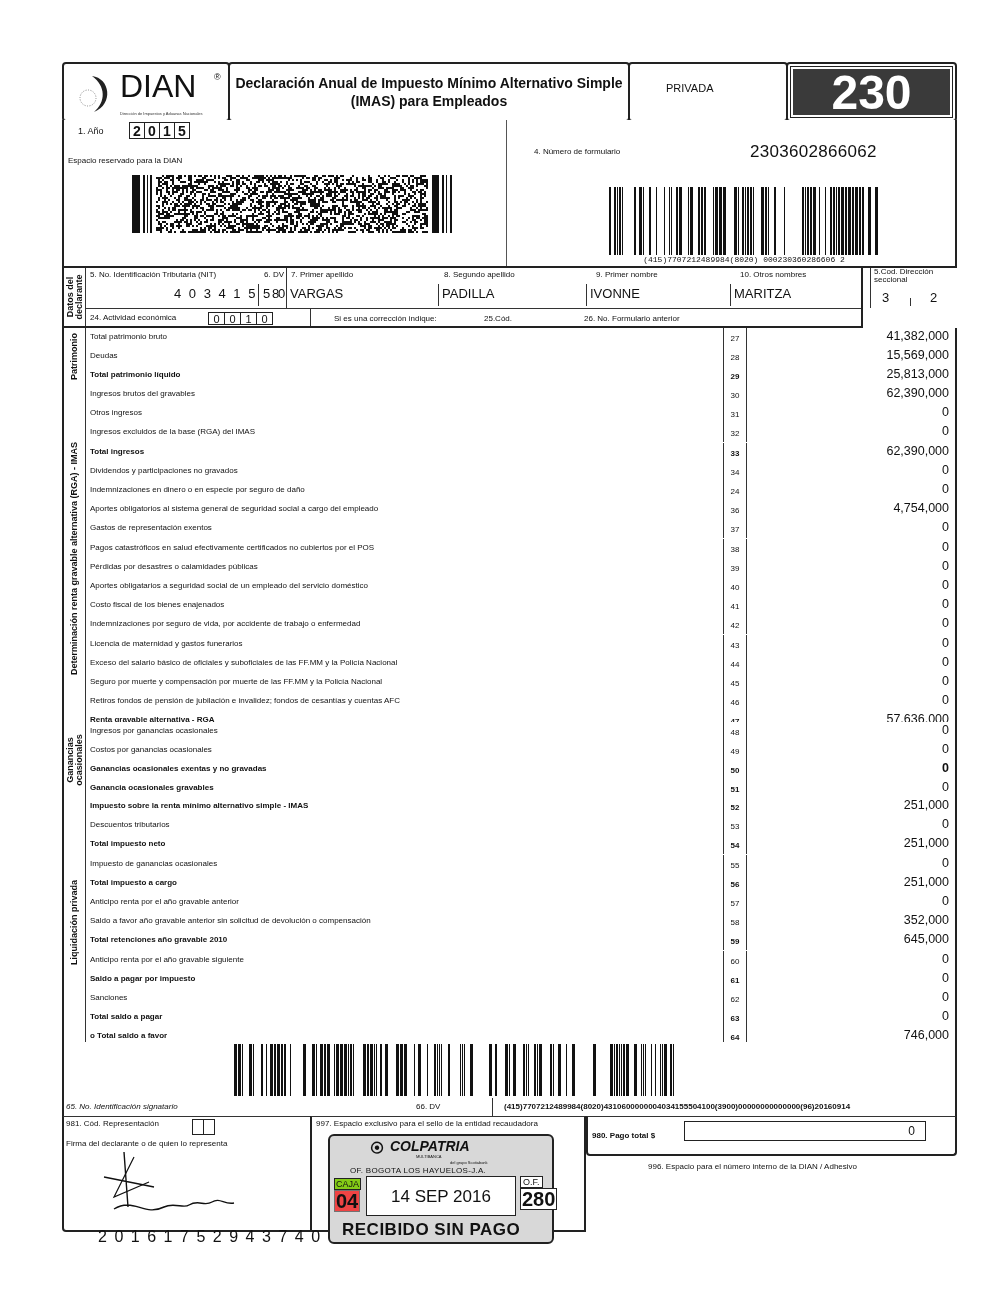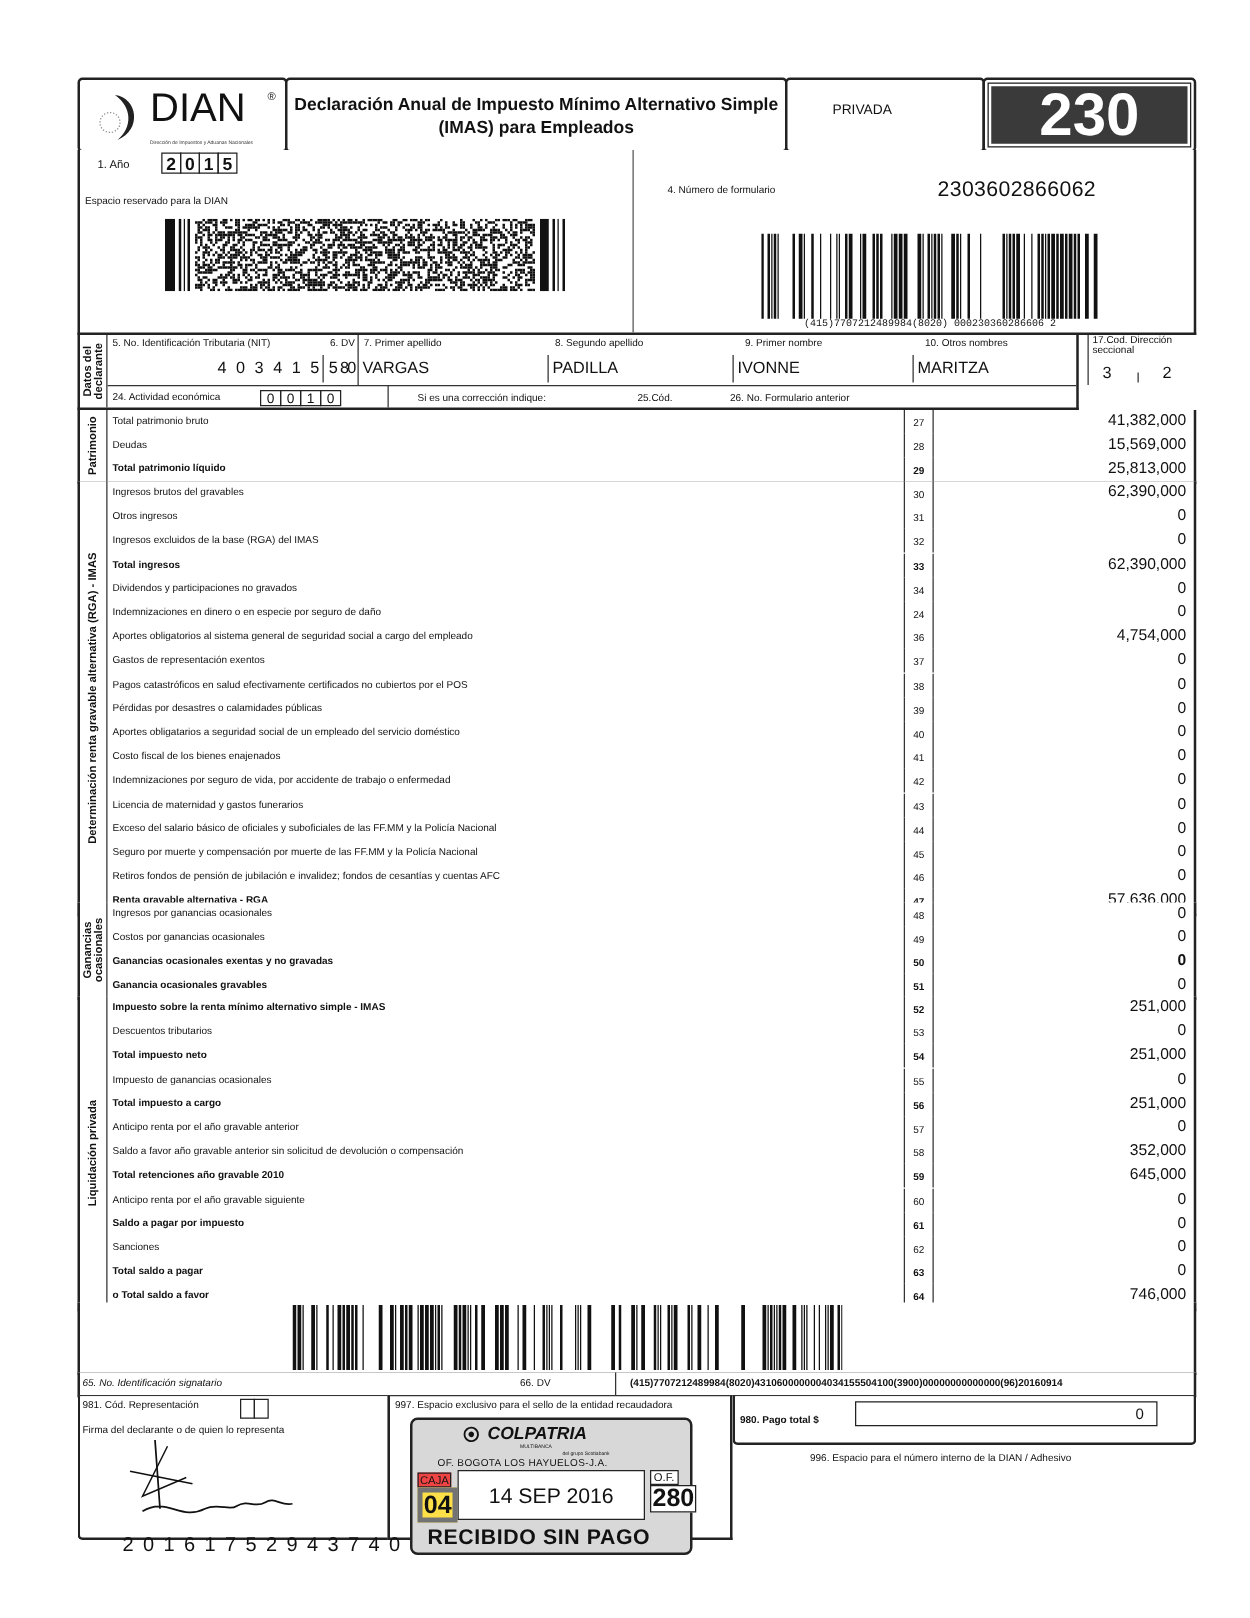--- a/index.html
+++ b/index.html
@@ -69,22 +69,22 @@
   .firma { position: absolute; left: 2px; top: 22px; font-size: 8px; }
   .signature { position: absolute; left: 30px; top: 30px; width: 180px; height: 80px; }
   .bottom-num { position: absolute; left: 98px; top: 1228px; font-size: 16px; letter-spacing: 7.5px; }
 
   .stamp { position: absolute; left: 328px; top: 1134px; width: 226px; height: 110px; border: 2px solid #222; border-radius: 6px; background: #d8d8d8; }
   .stamp-logo { position: absolute; left: 60px; top: 2px; font-size: 14px; font-weight: bold; font-style: italic; }
   .stamp-logo-icon { position: absolute; left: 40px; top: 4px; font-size: 14px; font-weight: bold; }
   .stamp-sub { position: absolute; left: 86px; top: 18px; font-size: 4px; }
   .stamp-sub2 { position: absolute; left: 120px; top: 24px; font-size: 4px; }
   .stamp-office { position: absolute; left: 20px; top: 30px; font-size: 8px; letter-spacing: 0.3px; }
-  .stamp-caja-lbl { position: absolute; left: 4px; top: 42px; font-size: 9px; border: 1px solid #222; padding: 0 1px; background: #ef4444; }
-  .stamp-caja { position: absolute; left: 4px; top: 54px; font-size: 20px; font-weight: bold; border: 4px solid #737373; padding: 0 1px; background: #fde047; line-height: 20px; text-align: right; }
+  .stamp-caja-lbl { position: absolute; left: 4px; top: 42px; font-size: 9px; border: 1px solid #222; padding: 0 1px; background: #84cc16; }
+  .stamp-caja { position: absolute; left: 4px; top: 54px; font-size: 20px; font-weight: bold; border: 1px solid #737373; padding: 0 1px; background: #ef4444; line-height: 20px; text-align: right; }
   .stamp-date-box { position: absolute; left: 36px; top: 40px; width: 150px; height: 40px; background: #fff; border: 1px solid #222; }
   .stamp-date { position: absolute; left: 0; right: 0; top: 10px; text-align: center; font-size: 17px; }
   .stamp-of-lbl { position: absolute; left: 190px; top: 40px; font-size: 9px; border: 1px solid #222; padding: 0 2px; background: #fff; }
   .stamp-of { position: absolute; left: 190px; top: 52px; font-size: 20px; font-weight: bold; border: 1px solid #222; padding: 0 1px; background: #fff; line-height: 20px; }
   .stamp-status { position: absolute; left: 12px; top: 84px; font-size: 17px; font-weight: bold; letter-spacing: 0.5px; }
   .stamp-lbl { position: absolute; left: 4px; top: 2px; font-size: 8px; white-space: nowrap; }
 </style>
 </head>
 <body>
 
@@ -2151,35 +2151,35 @@
   <div class="vline" style="left:374px;top:16px;height:22px;"></div>
   <span class="fl" style="left:380px;top:2px;">8. Segundo apellido</span>
   <span class="fv" style="left:378px;top:18px;">PADILLA</span>
   <div class="vline" style="left:522px;top:16px;height:22px;"></div>
   <span class="fl" style="left:532px;top:2px;">9. Primer nombre</span>
   <span class="fv" style="left:526px;top:18px;">IVONNE</span>
   <div class="vline" style="left:666px;top:16px;height:22px;"></div>
   <span class="fl" style="left:676px;top:2px;">10. Otros nombres</span>
   <span class="fv" style="left:670px;top:18px;">MARITZA</span>
   <div class="vline" style="left:806px;top:0;height:40px;"></div>
-  <span class="fl" style="left:810px;top:0px;white-space:normal;width:82px;line-height:8px;">17.Cod. Dirección seccional</span>
+  <span class="fl" style="left:810px;top:0px;white-space:normal;width:82px;line-height:8px;">5.Cod. Dirección seccional</span>
   <span class="fv" style="left:818px;top:22px;">3</span>
   <div class="vline" style="left:846px;top:30px;height:8px;"></div>
   <span class="fv" style="left:866px;top:22px;">2</span>
   <div class="hline" style="left:22px;right:0;top:40px;"></div>
   <span class="fl" style="left:26px;top:45px;">24. Actividad económica</span>
   <div class="act-boxes">
     <div class="abox">0</div>
     <div class="abox">0</div>
     <div class="abox">1</div>
     <div class="abox">0</div>
   </div>
   <div class="vline" style="left:246px;top:40px;height:18px;"></div>
   <span class="fl" style="left:270px;top:46px;">Si es una corrección indique:</span>
-  <span class="fl" style="left:446px;top:46px;">25.Cód.</span>
+  <span class="fl" style="left:420px;top:46px;">25.Cód.</span>
   <span class="fl" style="left:520px;top:46px;">26. No. Formulario anterior</span>
 </div>
 
 <div id="sections-root">
     <div class="box section" style="top: 328px; height: 59px;">
       <div class="side-lbl">
         <span>Patrimonio</span>
       </div>
       <div class="row" style="top: 0px;">
         <span class="lbl">Total patrimonio bruto</span>

